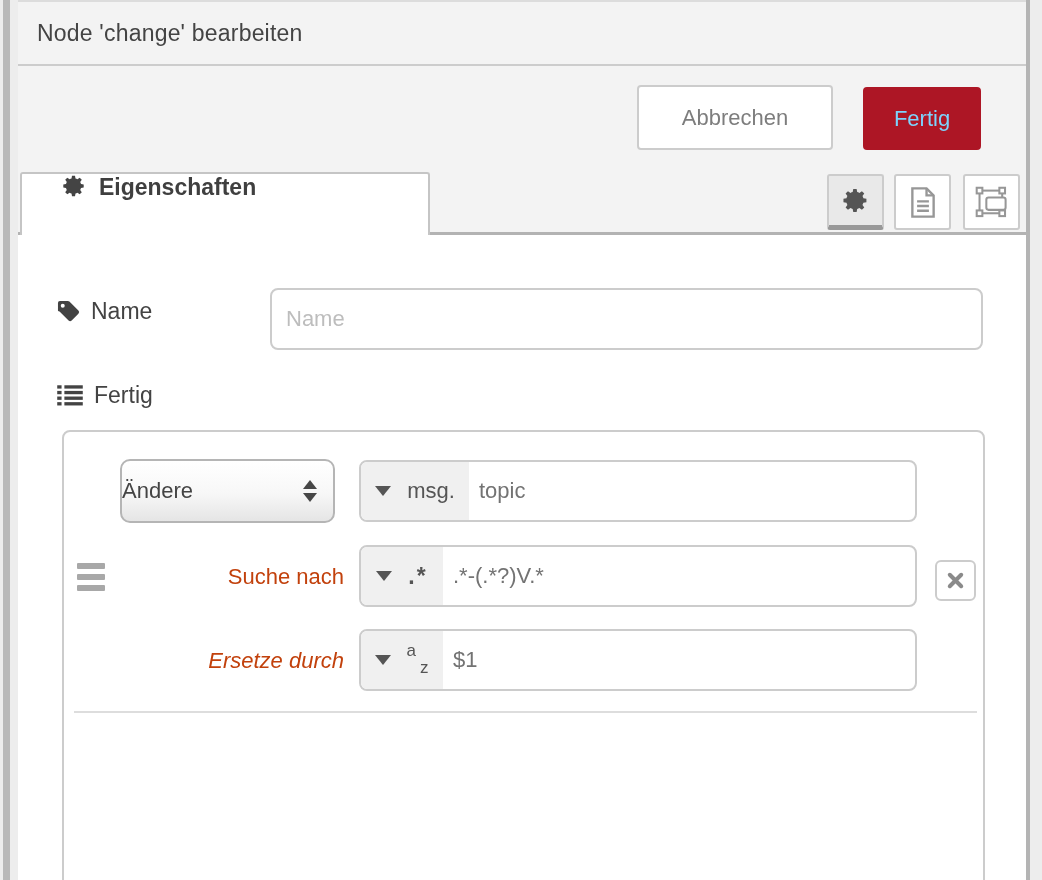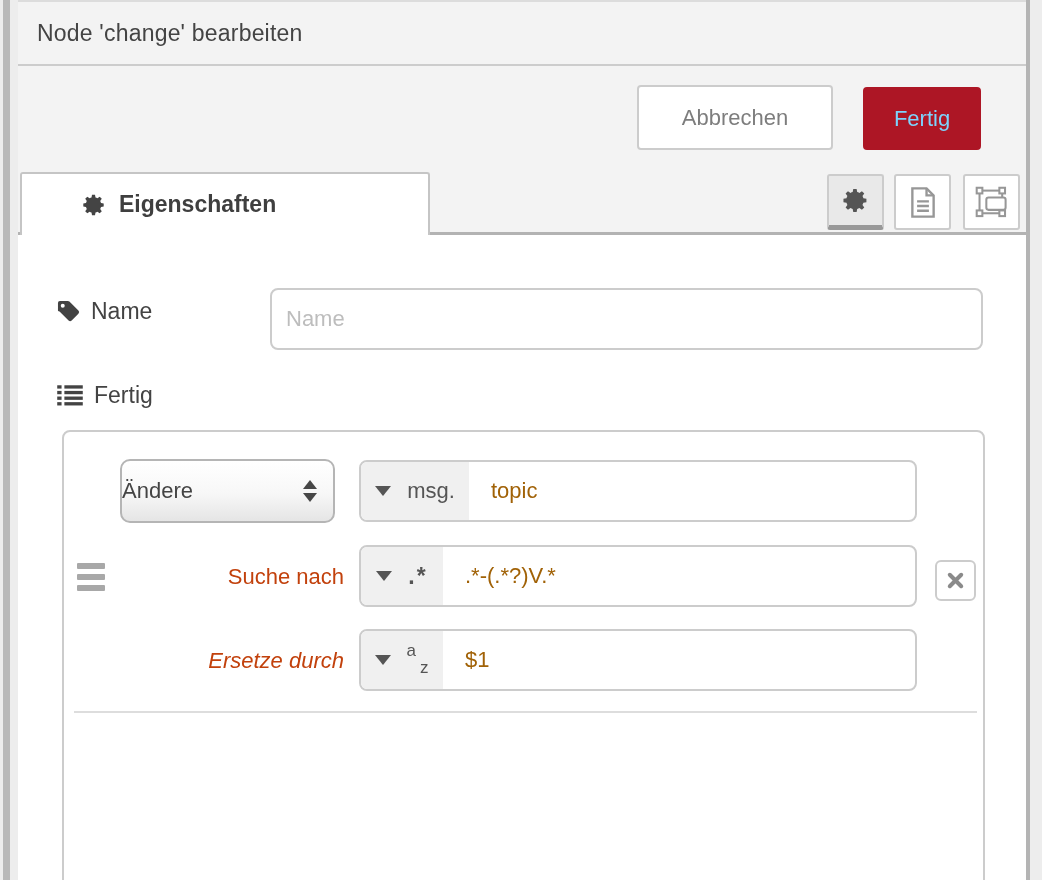--- a/index.html
+++ b/index.html
@@ -21,21 +21,21 @@
   .btn{position:absolute; box-sizing:border-box; border:2px solid #ccc; background:#fff; border-radius:4px;
        font-size:22px; color:#888; display:flex; align-items:center; justify-content:center; cursor:default;}
   .btn-delete{left:14px; top:83px; width:165px; height:67px;}
   .btn-cancel{left:619px; top:83px; width:196px; height:65px; color:#7d7d7d;}
   .btn-done{left:845px; top:85px; width:118px; height:63px; background:#AD1625; border-color:#AD1625; color:#7dd3fc;text-align:right;}
 
   
   .tabbar-line{position:absolute; left:0; top:230px; width:100%; height:3px; background:#b3b3b3;}
   .tab{position:absolute; left:2px; top:170px; width:410px; height:63px; background:#fff;
        border:2px solid #c5c5c5; border-bottom:none; border-radius:3px 3px 0 0; z-index:2;
-       display:flex; align-items:center; gap:13px; padding-left:60px; box-sizing:border-box;}
+       display:flex; align-items:flex-start; gap:13px; padding-left:40px; box-sizing:border-box;}
   .tab-label{font-size:23px; font-weight:bold; color:#3f3f3f;}
 
   .icon-btn{position:absolute; top:172px; width:57px; height:56px; background:#fff; border:2px solid #ccc;
             border-radius:3px; box-sizing:border-box; display:flex; align-items:center; justify-content:center; z-index:2;}
   .icon-btn.active{background:#e9e9e9; border-bottom:5px solid #999;}
   .icon-btn-gear{left:809px;}
   .icon-btn-doc{left:876px;}
   .icon-btn-appearance{left:945px;}
 
   
@@ -67,22 +67,22 @@
   .ti{position:absolute; box-sizing:border-box; border:2px solid #ccc; border-radius:8px; background:#fff;
       display:flex; overflow:hidden; align-items:stretch;}
   .ti-1{left:295px; top:28px; width:558px; height:62px;}
   .ti-2{left:295px; top:113px; width:558px; height:62px;}
   .ti-3{left:295px; top:197px; width:558px; height:62px;}
   .ti-btn{background:#f0f0f0; display:flex; align-items:center; justify-content:center; gap:16px; flex:0 0 auto;}
   .ti-btn-wide{width:108px;}
   .ti-btn-narrow{width:82px;}
   .caret{width:0;height:0;border-left:8px solid transparent;border-right:8px solid transparent;border-top:10px solid #555;}
   .ti-type{font-size:22px; color:#555;}
-  .ti-input{border:none; outline:none; flex:1 1 auto; min-width:0; font-size:22px; color:#a16207;
-            padding-left:22px; background:transparent; font-family:"Liberation Sans", sans-serif;}
+  .ti-input{border:none; outline:none; flex:1 1 auto; min-width:0; font-size:22px; color:#737373;
+            padding-left:10px; background:transparent; font-family:"Liberation Sans", sans-serif;}
   .re-type{font-weight:bold; font-size:23px; color:#555; letter-spacing:2px;}
   .az-type{position:relative; width:23px; height:34px; color:#555;}
   .az-a{position:absolute; top:-1px; left:0; font-size:17px; line-height:1;}
   .az-z{position:absolute; bottom:1px; right:1px; font-size:17px; line-height:1;}
 
   .field-label{position:absolute; font-size:22px; color:#c2410c; text-align:right; width:240px; left:40px;}
   .field-label-search{top:132px;}
   .field-label-replace{top:216px;font-style:italic;}
 
   .hamburger{position:absolute; left:13px; top:131px; width:28px;}

